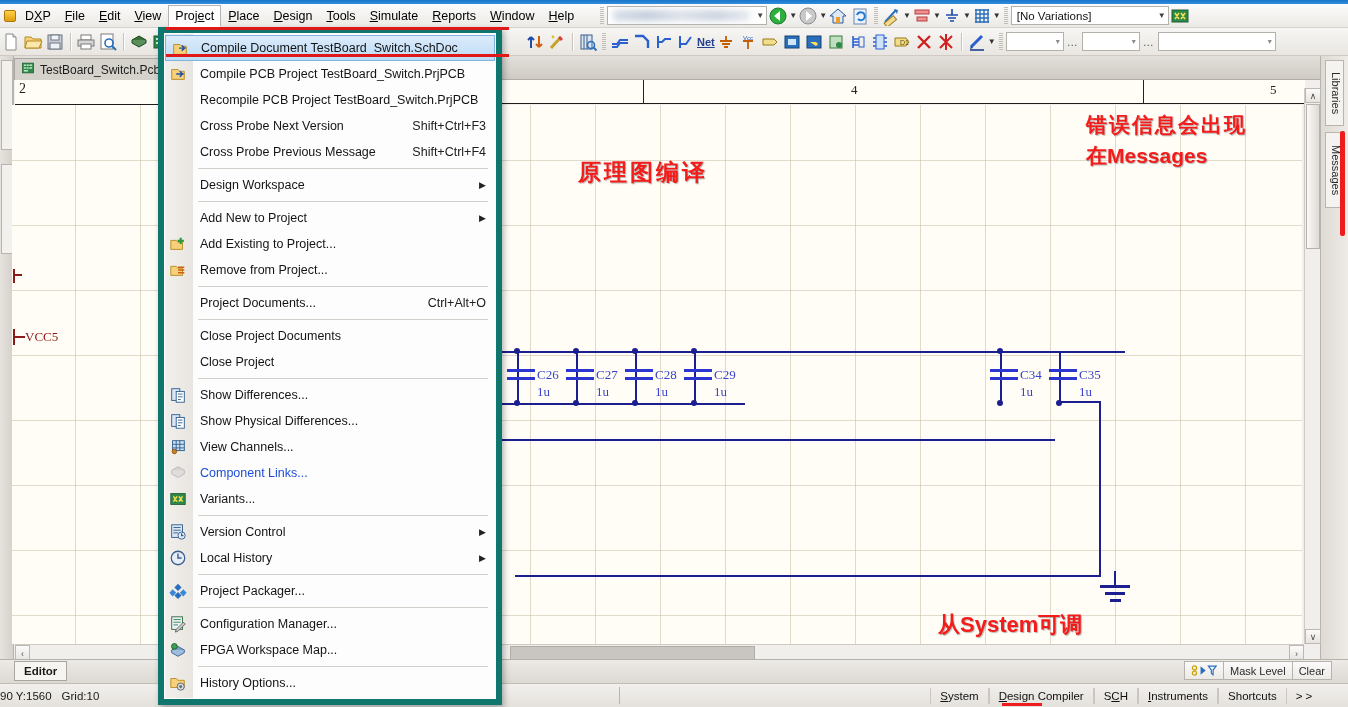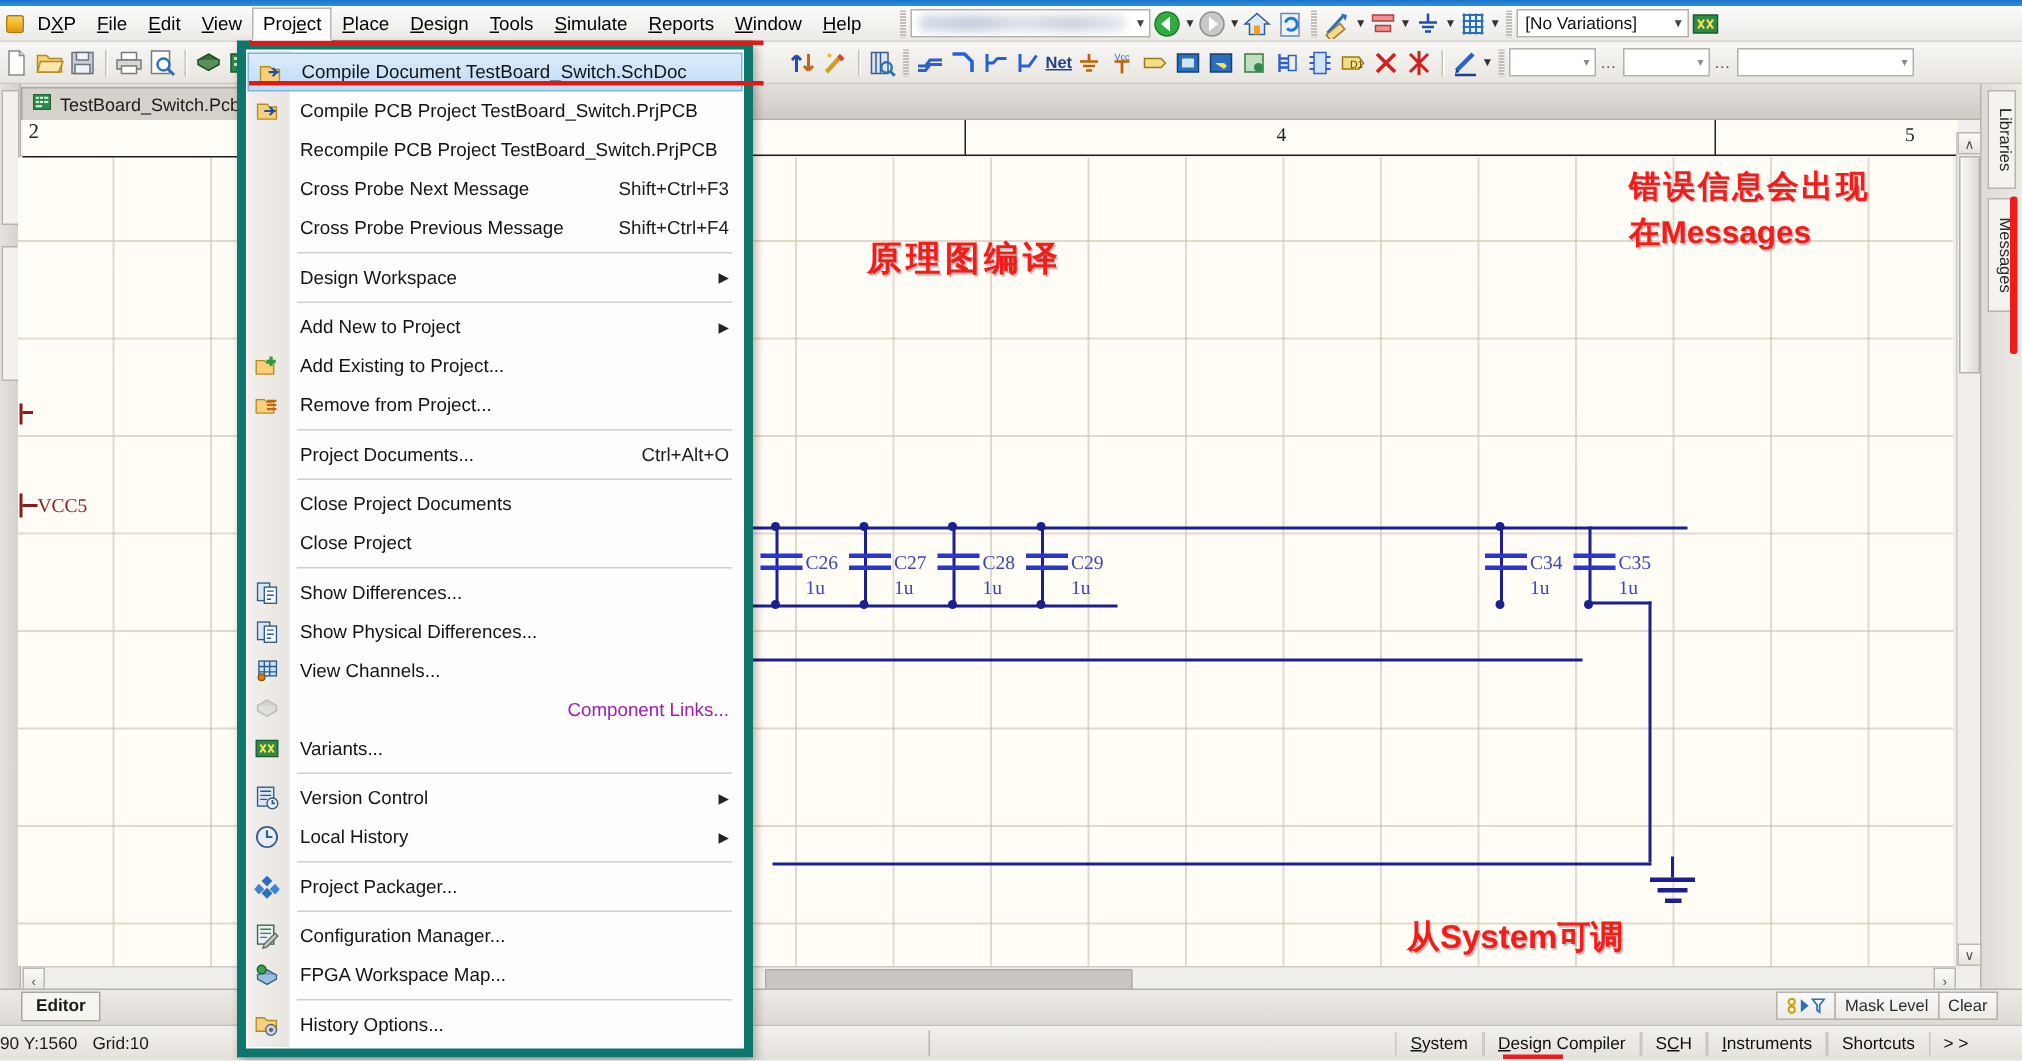--- a/index.html
+++ b/index.html
@@ -216,21 +216,21 @@
     position:absolute; left:1px; top:1px; width:28px; bottom:1px;
     background:linear-gradient(90deg,#f2f0ec,#e8e5e0);
   }
   .mrow{
     position:relative; display:flex; align-items:center;
     height:26px; padding-left:36px; padding-right:10px;
     font-size:12.5px; color:#141414; white-space:nowrap; cursor:default;
   }
   .mrow .shortcut{ margin-left:auto; padding-left:24px; color:#202020; }
   .mrow .submenu{ margin-left:auto; padding-left:20px; font-size:9px; color:#222;}
-  .mrow.disabled{ color:#a21caf;justify-content:flex-end; }
+  .mrow.disabled{ color:#1d4ed8; }
   .mrow.disabled .micon{ opacity:.45; }
   .mrow.sel{
     background:linear-gradient(#dcebfb,#bcdcf6);
     border:1px solid #7fb4e2;
     height:26px; margin:0 1px;
     padding-left:35px;
   }
   .msep{ height:1px; background:#d3d0cb; margin:3px 8px 3px 34px; }
   .micon{ position:absolute; left:5px; top:4px; width:18px;height:18px;}
   .redline{ position:absolute; background:#e11818; height:3px; z-index:55;}
@@ -311,21 +311,21 @@
     <span style="font-size:8px;color:#333">▼</span>
     <span class="tbicon">
       <svg width="20" height="20" viewBox="0 0 20 20">
           <g stroke="#2a6fbe" stroke-width="1.4">
             <path d="M4 3 V17 M8 3 V17 M12 3 V17 M16 3 V17 M3 4 H17 M3 8 H17 M3 12 H17 M3 16 H17"></path>
           </g>
         </svg>
     </span>
     <span style="font-size:8px;color:#333">▼</span>
     <div class="tb-grip"></div>
-    <div class="combo" style="width:115px">
+    <div class="combo" style="width:158px">
       <span>[No Variations]</span>
       <span class="arrow">▼</span>
     </div>
     <span class="tbicon">
       <svg width="20" height="20" viewBox="0 0 20 20">
           <rect x="2" y="4" width="16" height="12" fill="#2f8a4a" stroke="#1d5c31"></rect>
           <path d="M5 7 l4 6 M9 7 l-4 6 M11 7 l4 6 M15 7 l-4 6" stroke="#ffe14d" stroke-width="1.4"></path>
         </svg>
     </span>
   </div>
@@ -702,21 +702,21 @@
         </svg>
     </span>
     <span>Compile PCB Project TestBoard_Switch.PrjPCB</span>
   </div>
 
   <div class="mrow">
     <span>Recompile PCB Project TestBoard_Switch.PrjPCB</span>
   </div>
 
   <div class="mrow">
-    <span>Cross Probe Next Message</span>
+    <span>Cross Probe Next Version</span>
     <span class="shortcut">Shift+Ctrl+F3</span>
   </div>
 
   <div class="mrow">
     <span>Cross Probe Previous Message</span>
     <span class="shortcut">Shift+Ctrl+F4</span>
   </div>
 
   <div class="msep"></div>
 

